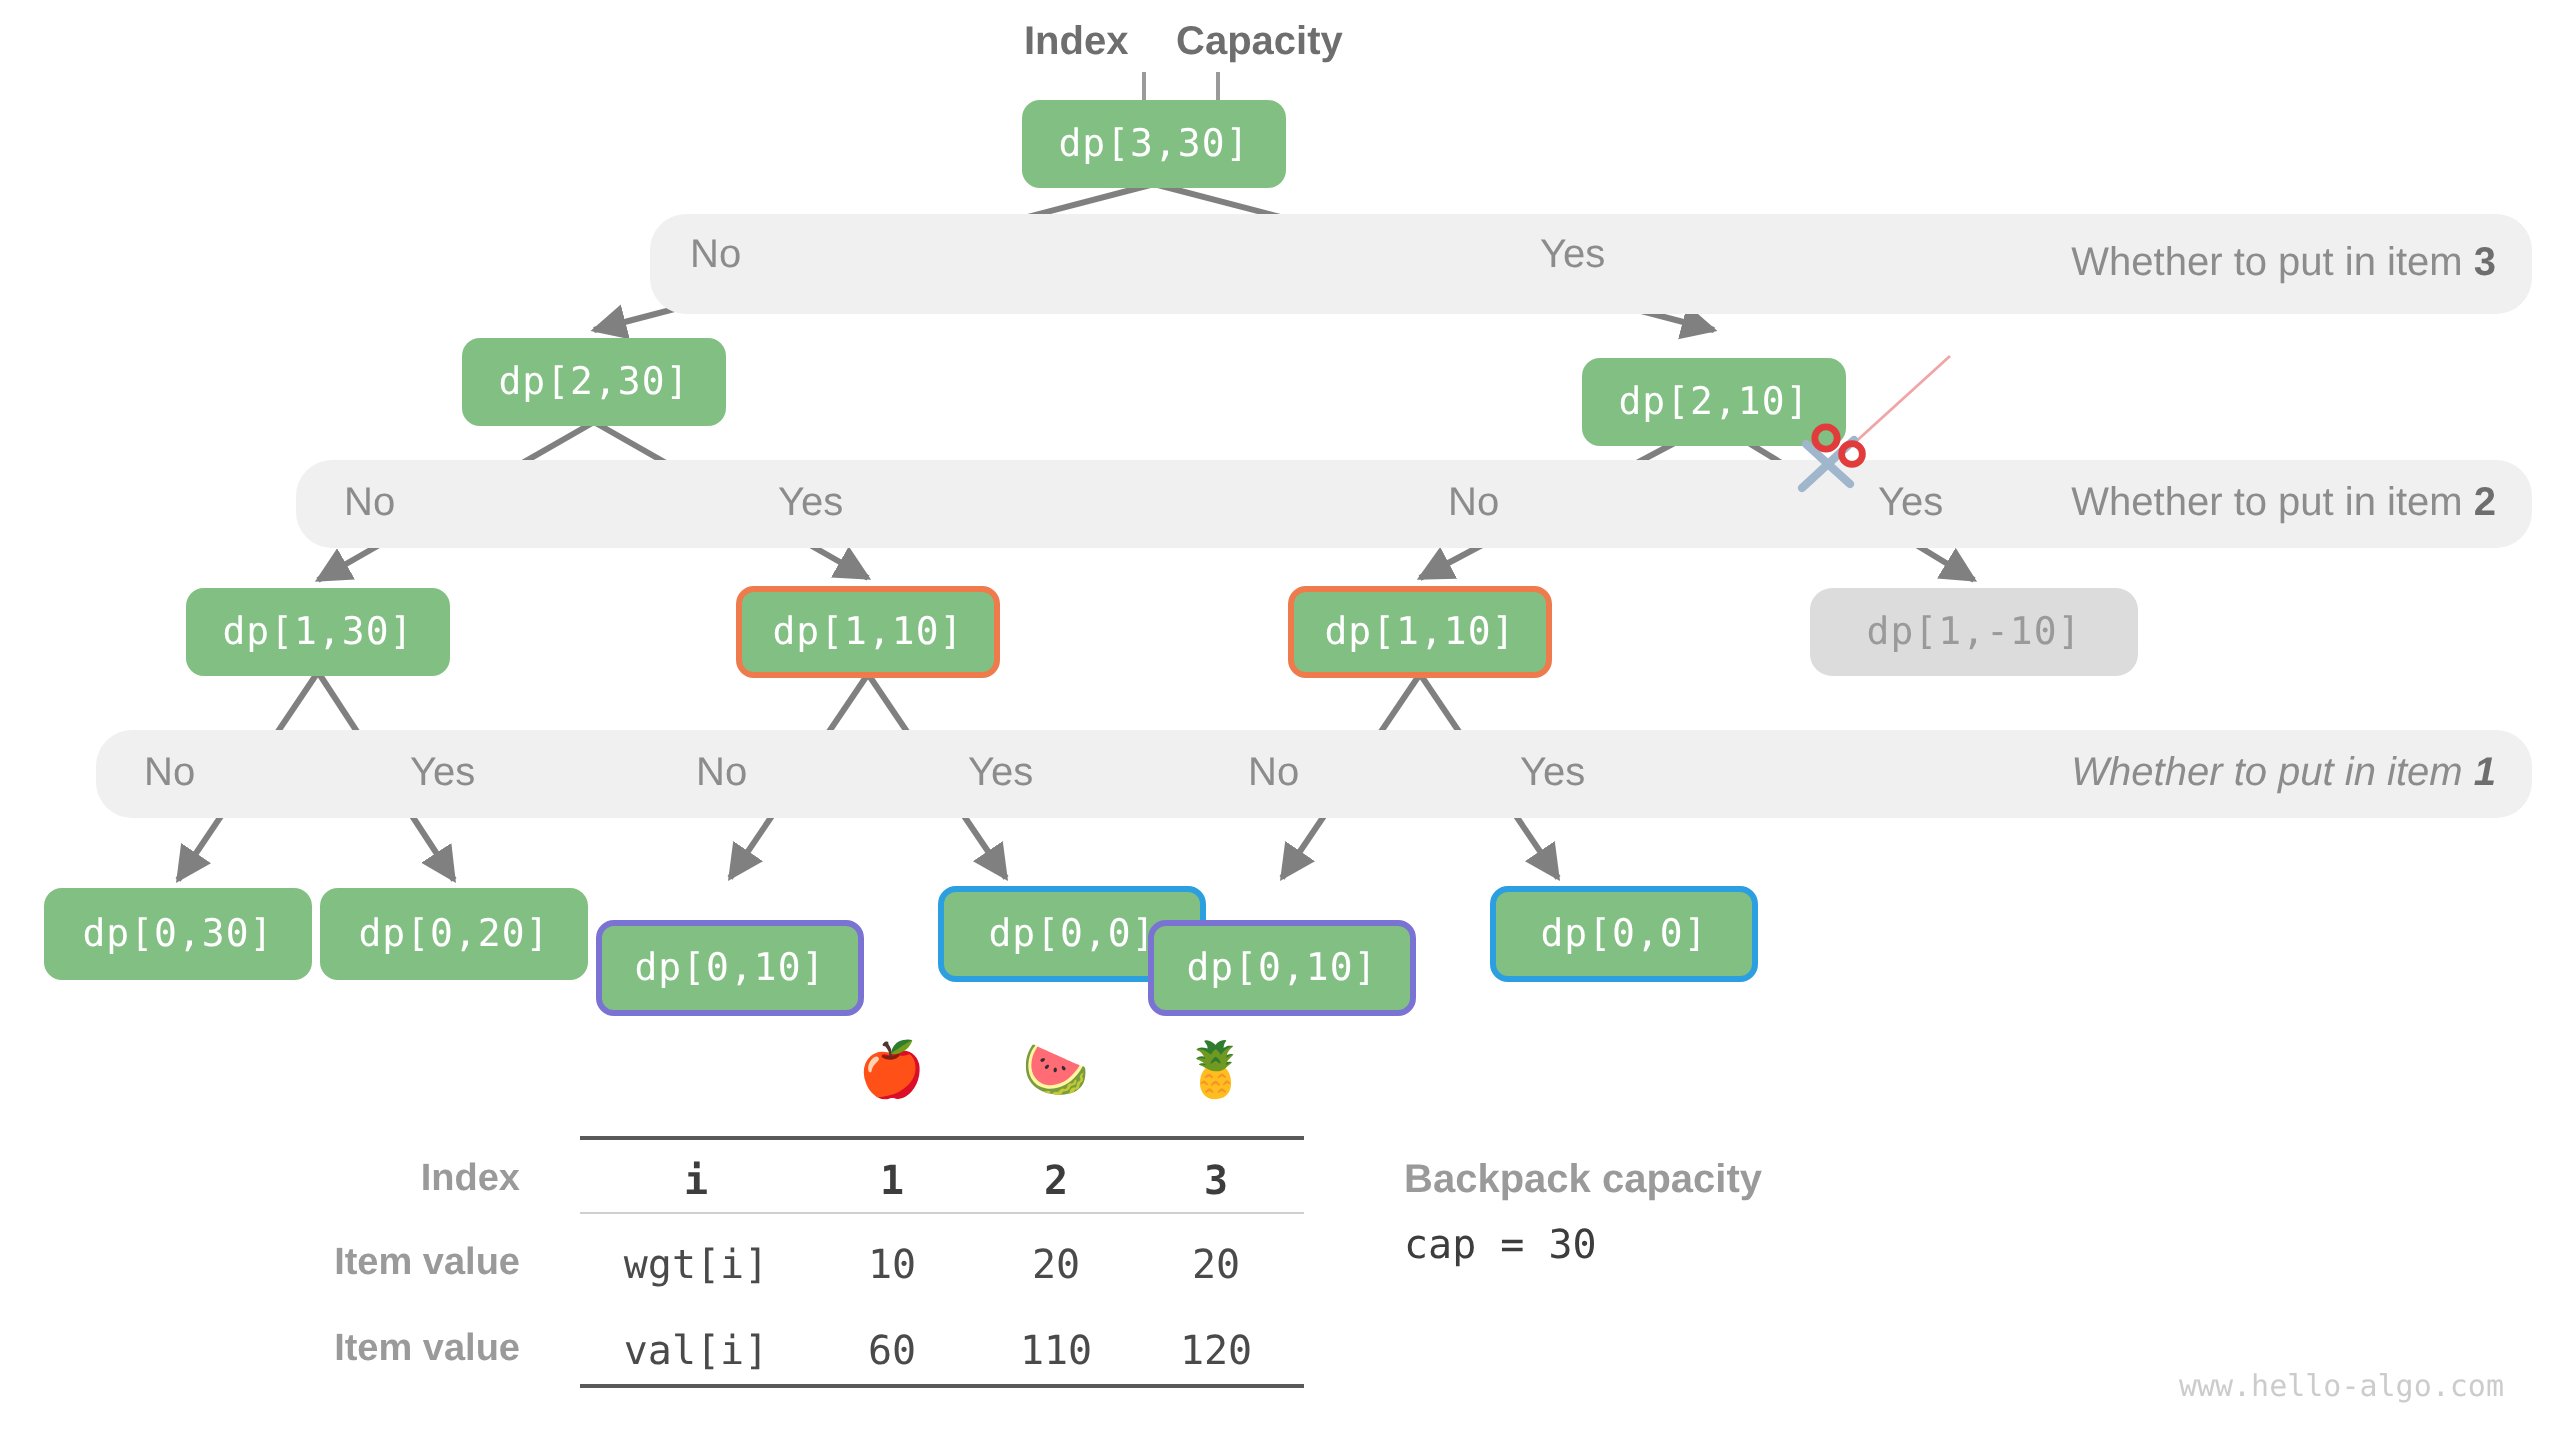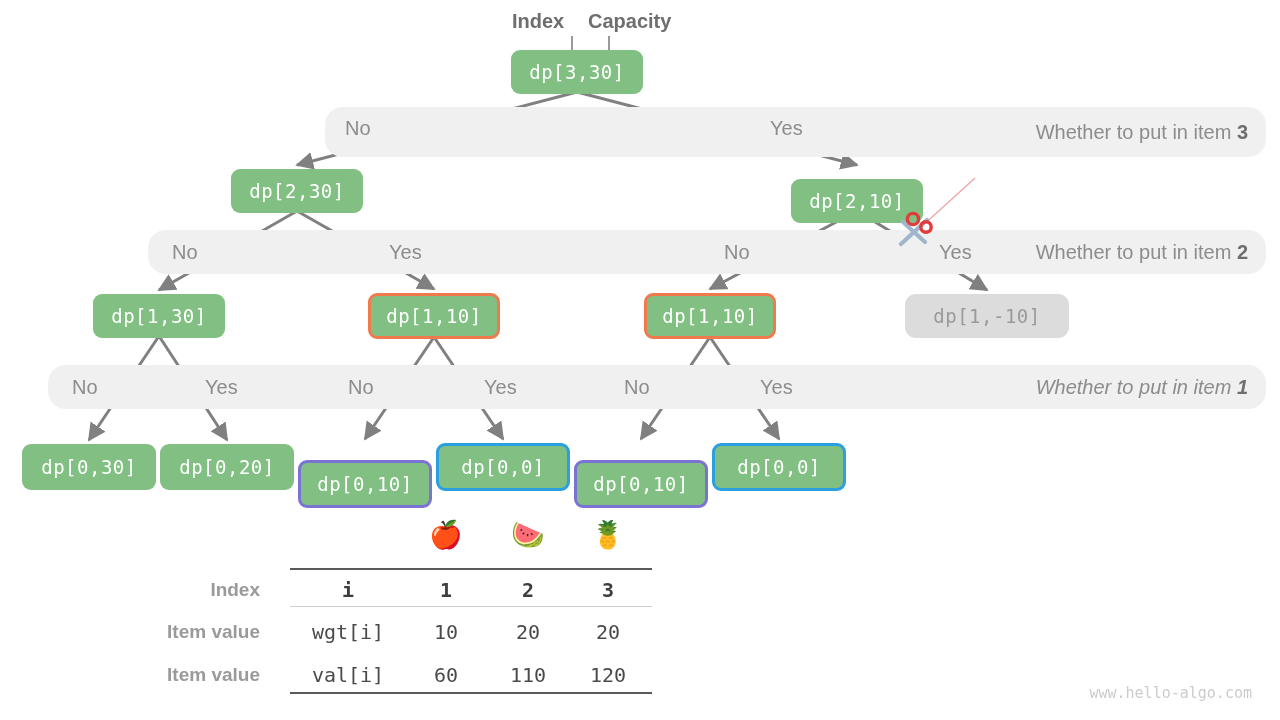--- a/index.html
+++ b/index.html
@@ -28,21 +28,21 @@
     background:#81bf82;color:#ffffff;
     border-radius:9px;
     font-family:"DejaVu Sans Mono","Liberation Mono",monospace;
     font-size:19px;letter-spacing:.5px;
     display:flex;align-items:center;justify-content:center;
     white-space:nowrap;
     border:3px solid transparent;
   }
   .node.b-orange{border-color:#ef7b4d;}
   .node.b-purple{border-color:#7b73d4;margin-top:17px;}
-  .node.b-blue{border-color:#2b9fe0;}
+  .node.b-blue{border-color:#2b9fe0;margin-left:33px;}
   .node.muted{background:#dcdcdc;color:#9a9a9a;border-color:transparent;border-radius:11px;}
 
   
   .topcap{
     position:absolute;color:#6e6e6e;font-size:20px;font-weight:bold;
     white-space:nowrap;
   }
   .tick{position:absolute;width:2px;background:#9a9a9a;}
 
   
@@ -192,15 +192,19 @@
 
     <div class="cell" style="left:410px;top:620px;width:72px;">10</div>
     <div class="cell" style="left:492px;top:620px;width:72px;">20</div>
     <div class="cell" style="left:572px;top:620px;width:72px;">20</div>
 
     <div class="cell" style="left:410px;top:663px;width:72px;">60</div>
     <div class="cell" style="left:492px;top:663px;width:72px;">110</div>
     <div class="cell" style="left:572px;top:663px;width:72px;">120</div>
   </div>
 
+  <div class="capbox" style="left:702px;top:579px;">
+    <div class="t1">Backpack capacity</div>
+    <div class="t2">cap = 30</div>
+  </div>
 
   <div class="wm">www.hello-algo.com</div>
 </div>
 
 </body></html>

